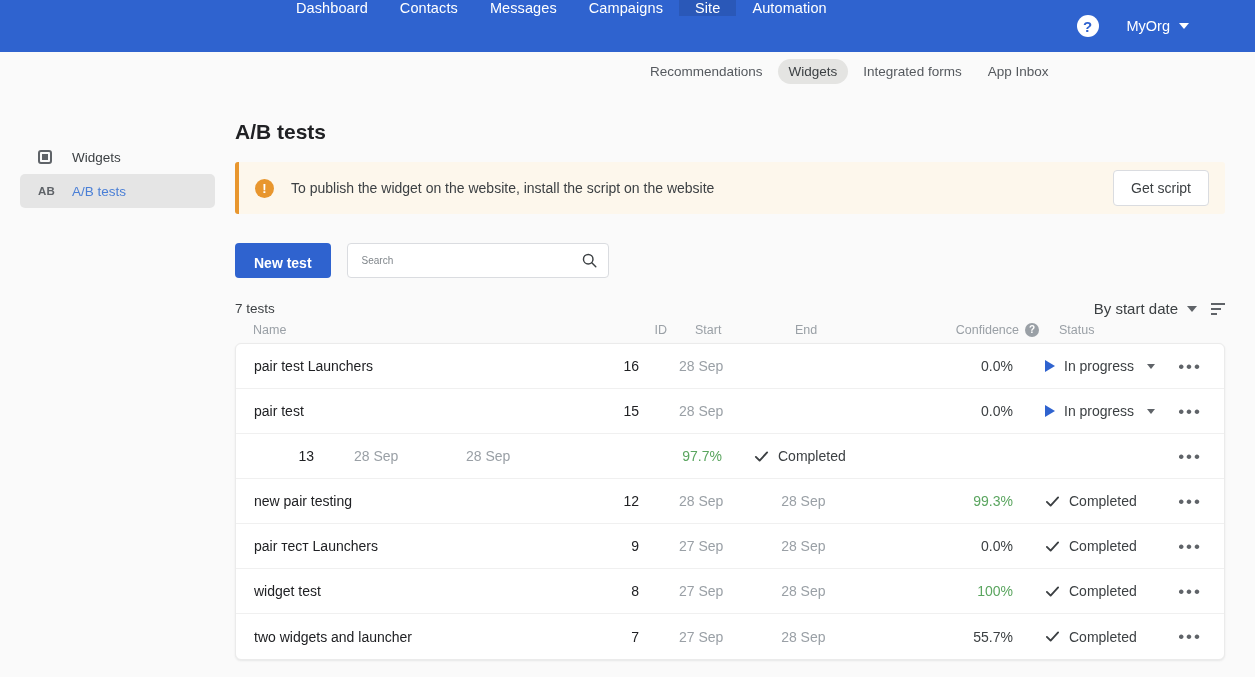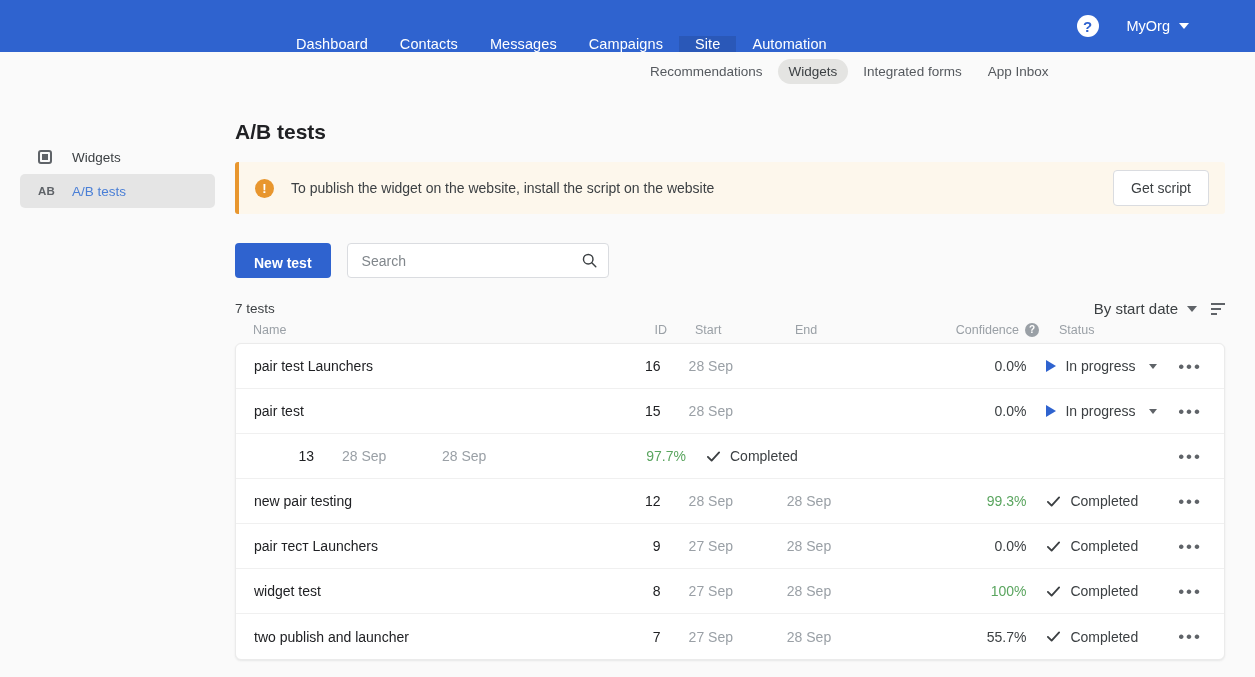--- a/index.html
+++ b/index.html
@@ -14,23 +14,22 @@
   
   .topbar {
     height: 52px;
     background: #2f63cf;
     display: flex;
     align-items: stretch;
     position: relative;
   }
   .topnav {
     display: flex;
-    align-items: flex-end;
+    align-items: flex-start;
     margin-left: 280px;
-    margin-top: 20px;
   }
   .topnav-item {
     display: flex;
     align-items: center;
     padding: 0 16px;
     color: #ffffff;
     font-size: 14.5px;
     letter-spacing: .1px;
     cursor: pointer;
     white-space: nowrap;
@@ -166,21 +165,21 @@
   .search-box {
     width: 262px; height: 35px;
     background: #fff;
     border: 1px solid #dadce0;
     border-radius: 4px;
     display: flex; align-items: center;
     padding: 0 10px 0 14px;
   }
   .search-box input {
     flex: 1; border: none; outline: none;
-    font-size: 14px; color: #3c4043;
+    font-size: 10px; color: #3c4043;
     font-family: inherit;
     background: transparent;
   }
   .search-box input::placeholder { color: #80868b; }
   .mag { width: 17px; height: 17px; cursor: pointer; flex-shrink: 0; }
 
   
   .count-row {
     display: flex; align-items: center;
     margin-top: 22px; width: 990px;
@@ -217,20 +216,21 @@
     border-radius: 6px;
     box-shadow: 0 1px 2px rgba(60,64,67,.10);
     overflow: hidden;
   }
   .trow {
     display: flex; align-items: center;
     height: 45px;
     padding: 0 18px;
     border-bottom: 1px solid #f0f0f0;
     cursor: pointer;
+    gap: 12px;
   }
   .trow:last-child { border-bottom: none; }
 
   .c-name  { width: 354px; font-size: 14px; color: #202124; }
   .c-id    { width: 60px; text-align: right; font-size: 14px; color: #202124; }
   .c-start { width: 128px; padding-left: 28px; font-size: 14px; color: #9aa0a6; }
   .c-end   { width: 136px; font-size: 14px; color: #9aa0a6; }
   .c-conf  { width: 108px; text-align: right; font-size: 14px; color: #3c4043; }
   .c-conf.high { color: #5aa55f; }
   .c-status{ width: 150px; padding-left: 20px; display: flex; align-items: center; gap: 9px; font-size: 14px; color: #3c4043; }
@@ -454,21 +454,21 @@
             <svg class="check-ico" viewBox="0 0 16 16">
               <polyline points="2,8.4 6,12.4 14,3.6" fill="none" stroke="#3c4043" stroke-width="2" stroke-linecap="round" stroke-linejoin="round"></polyline>
             </svg>
             <span>Completed</span>
           </div>
           <div class="c-menu">
             <span class="dots">•••</span>
           </div>
         </div>
         <div class="trow">
-          <div class="c-name">two publish and launcher</div>
+          <div class="c-name">two widgets and launcher</div>
           <div class="c-id">7</div>
           <div class="c-start">27 Sep</div>
           <div class="c-end">28 Sep</div>
           <div class="c-conf">55.7%</div>
           <div class="c-status">
             <svg class="check-ico" viewBox="0 0 16 16">
               <polyline points="2,8.4 6,12.4 14,3.6" fill="none" stroke="#3c4043" stroke-width="2" stroke-linecap="round" stroke-linejoin="round"></polyline>
             </svg>
             <span>Completed</span>
           </div>

